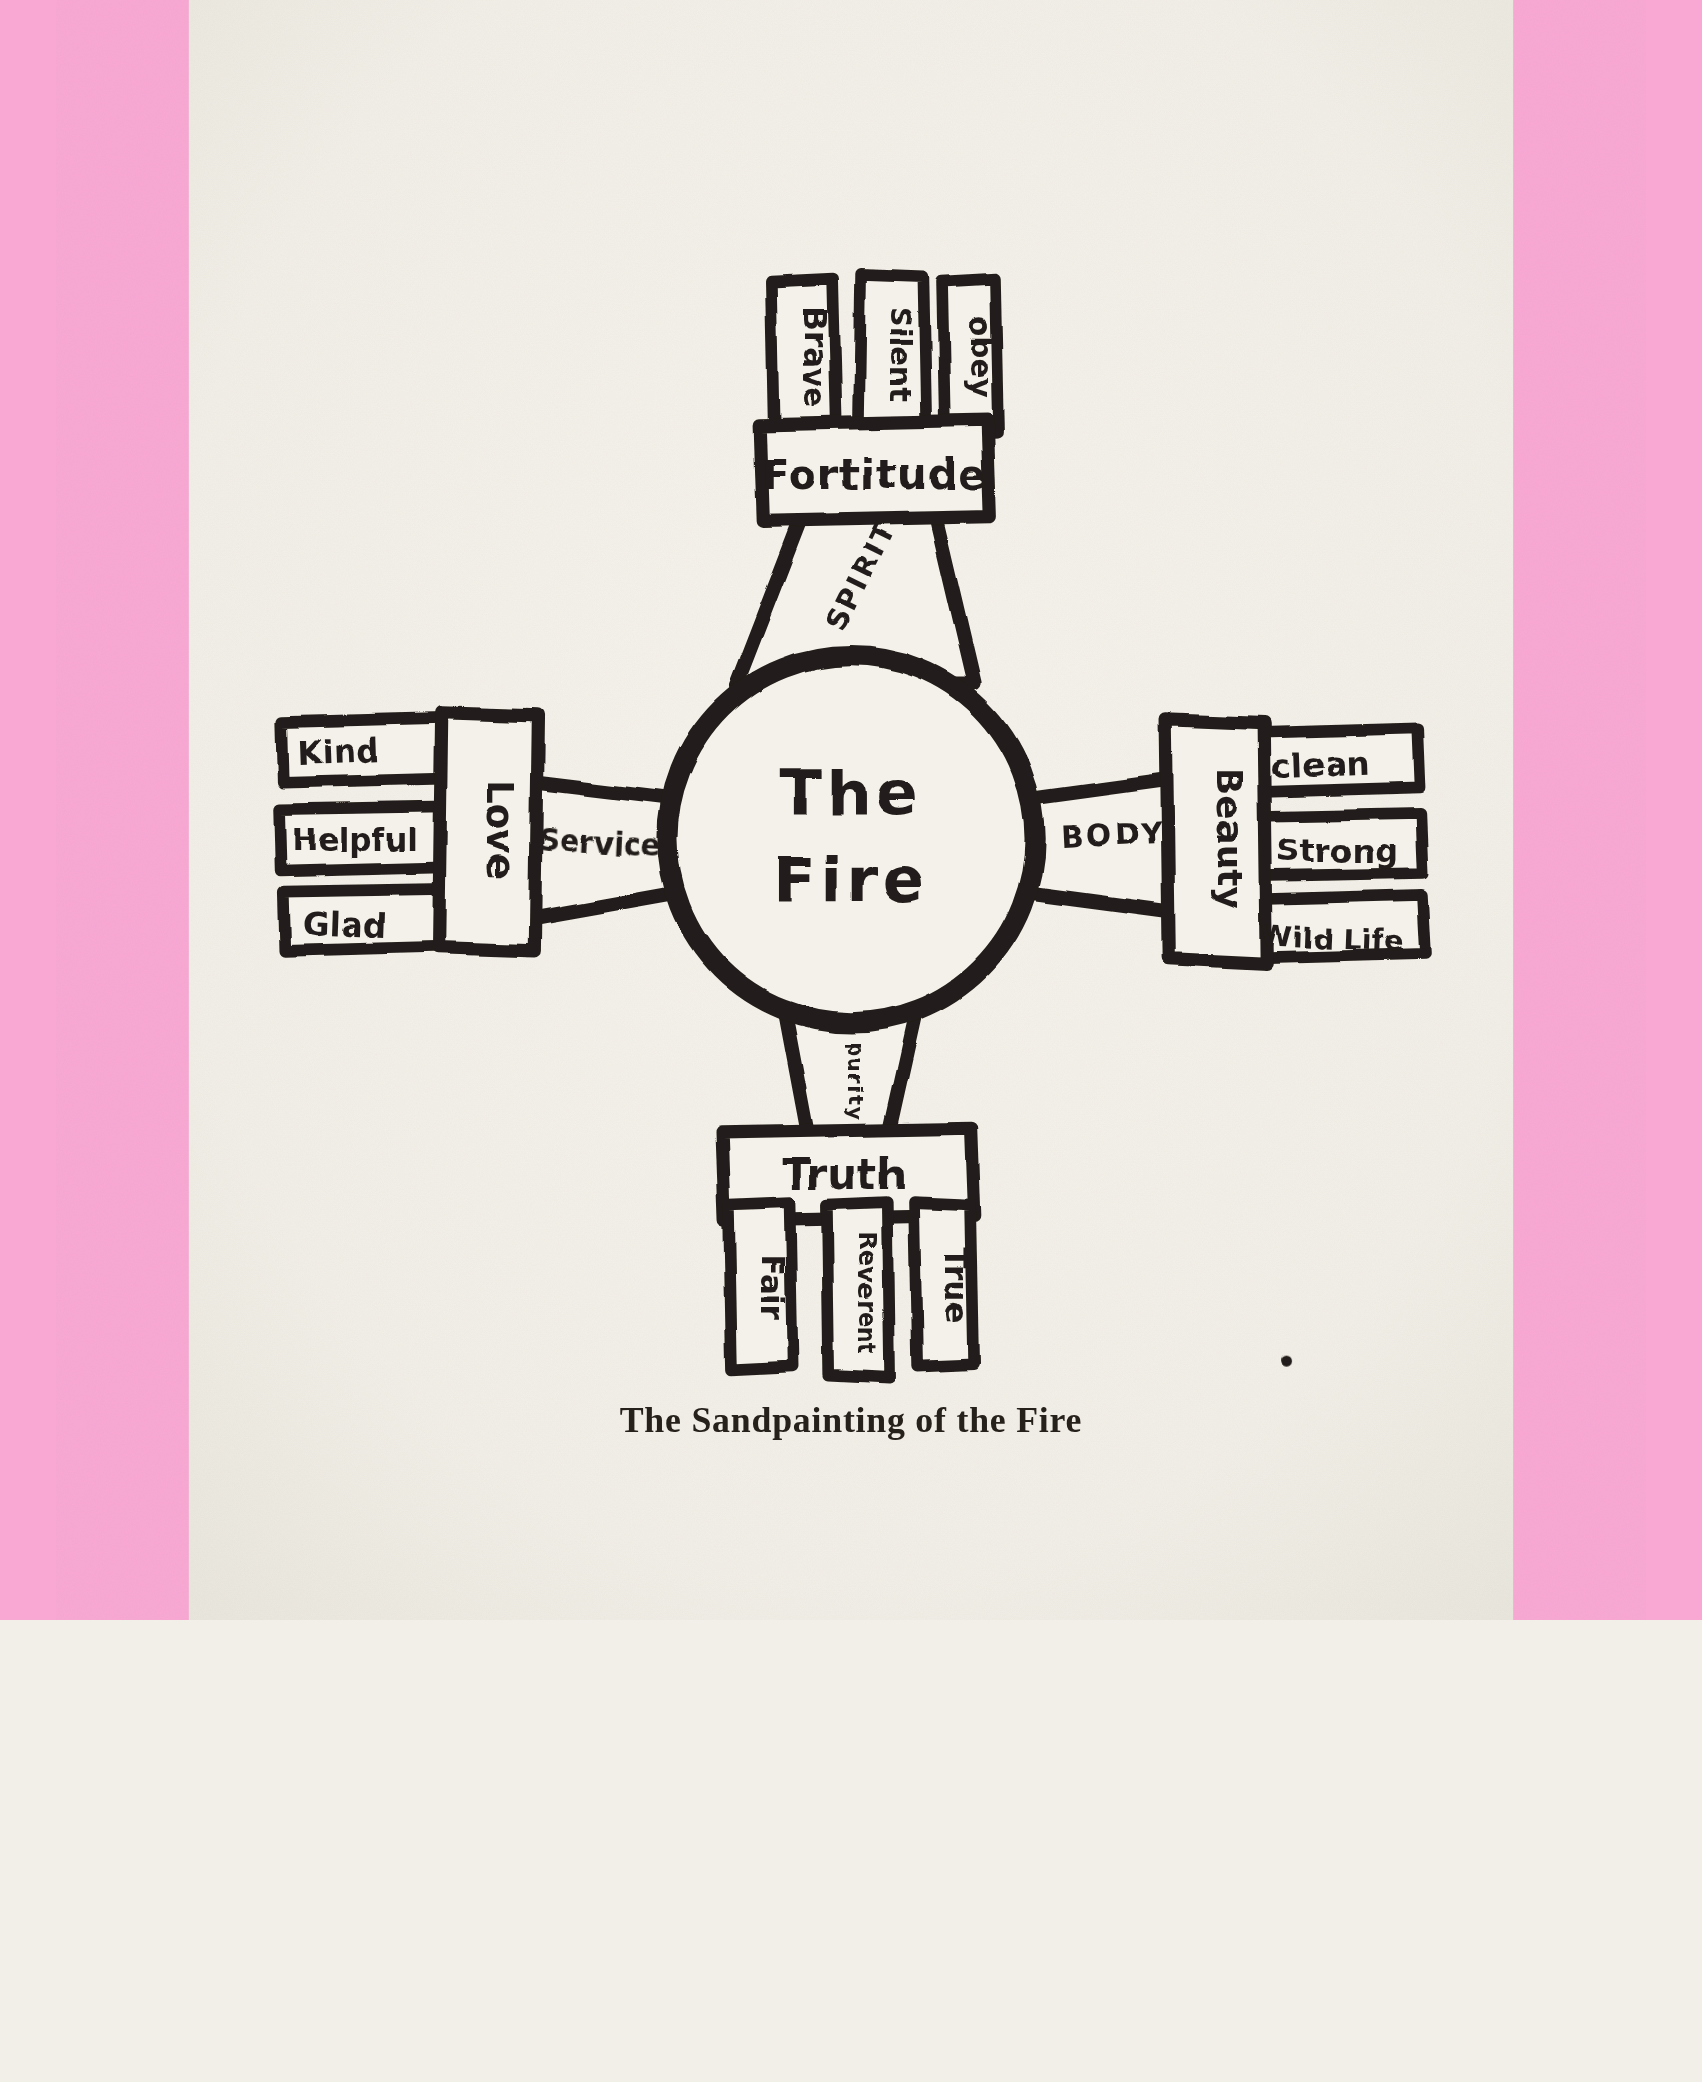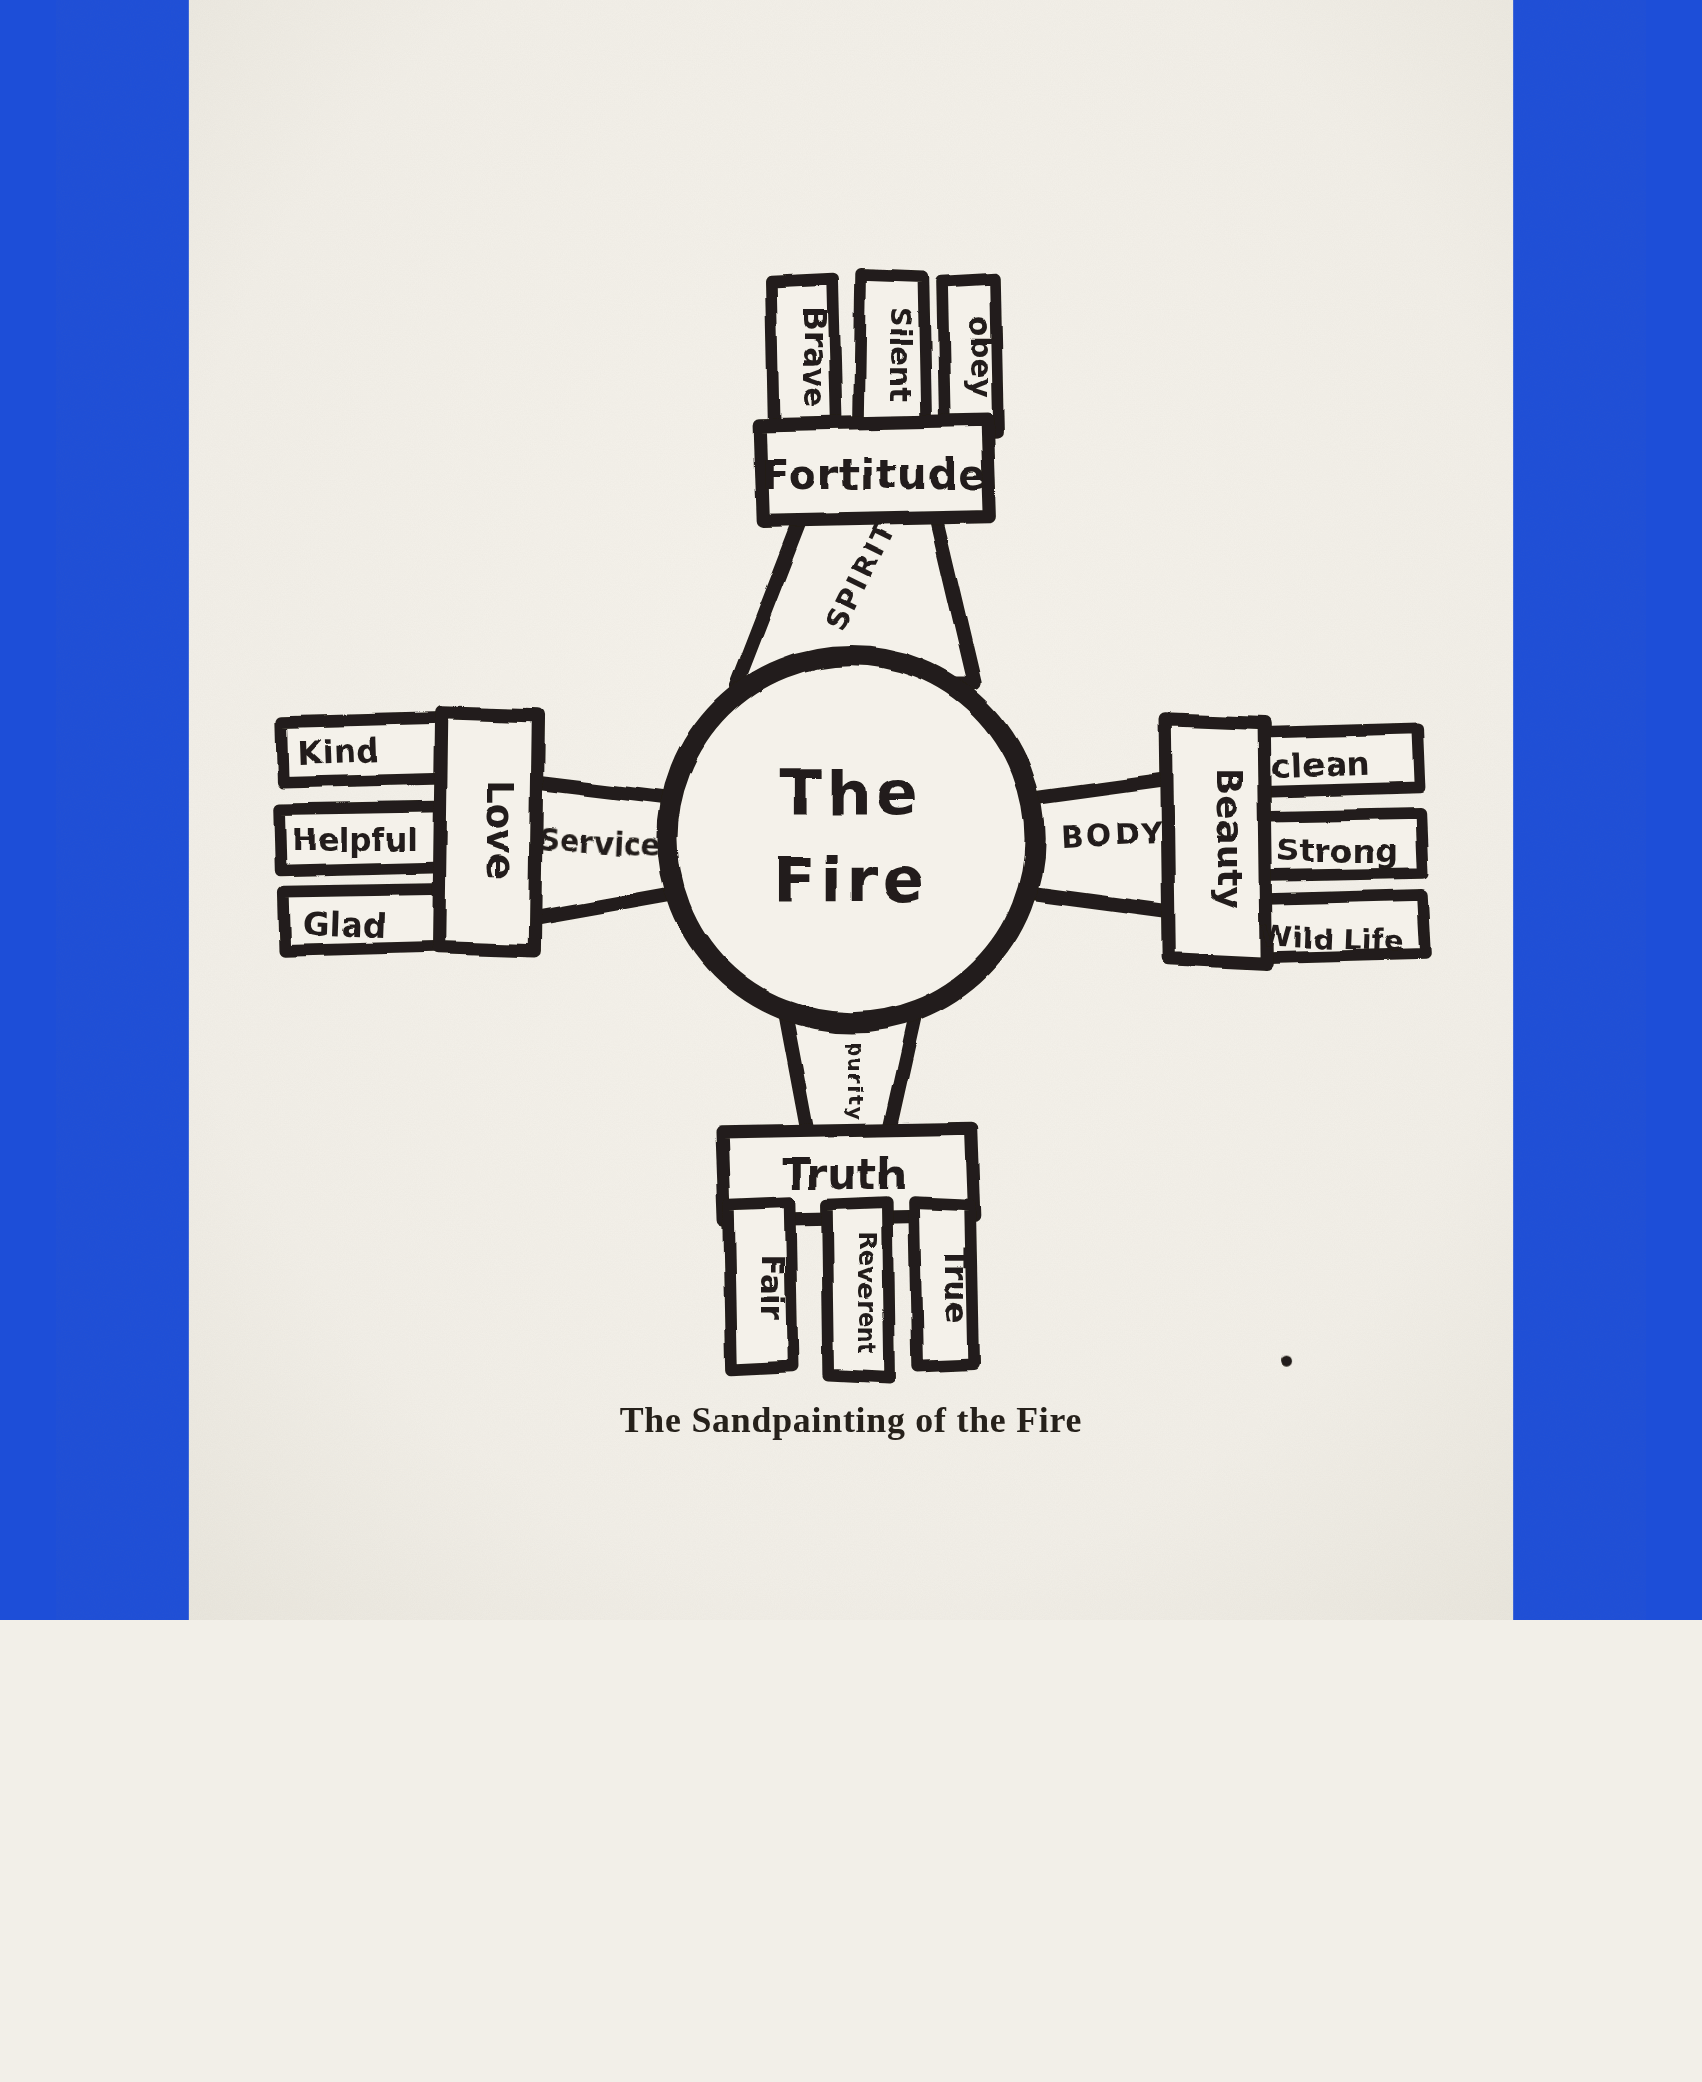--- a/index.html
+++ b/index.html
@@ -4,21 +4,21 @@
 <style>
   html, body {
     margin: 0;
     padding: 0;
     background: #f2efe8;
   }
   .page {
     width: 1702px;
     height: 1620px;
     position: relative;
-    background: #1d4ed8;
+    background: #f9a8d4;
     overflow: hidden;
     text-align: center;
   }
   svg { display: block; width: 100%; height: 100%; }
 
   .shape {
     fill: #f4f1ea;
     stroke: #241f1a;
     stroke-linejoin: round;
     stroke-linecap: round;

